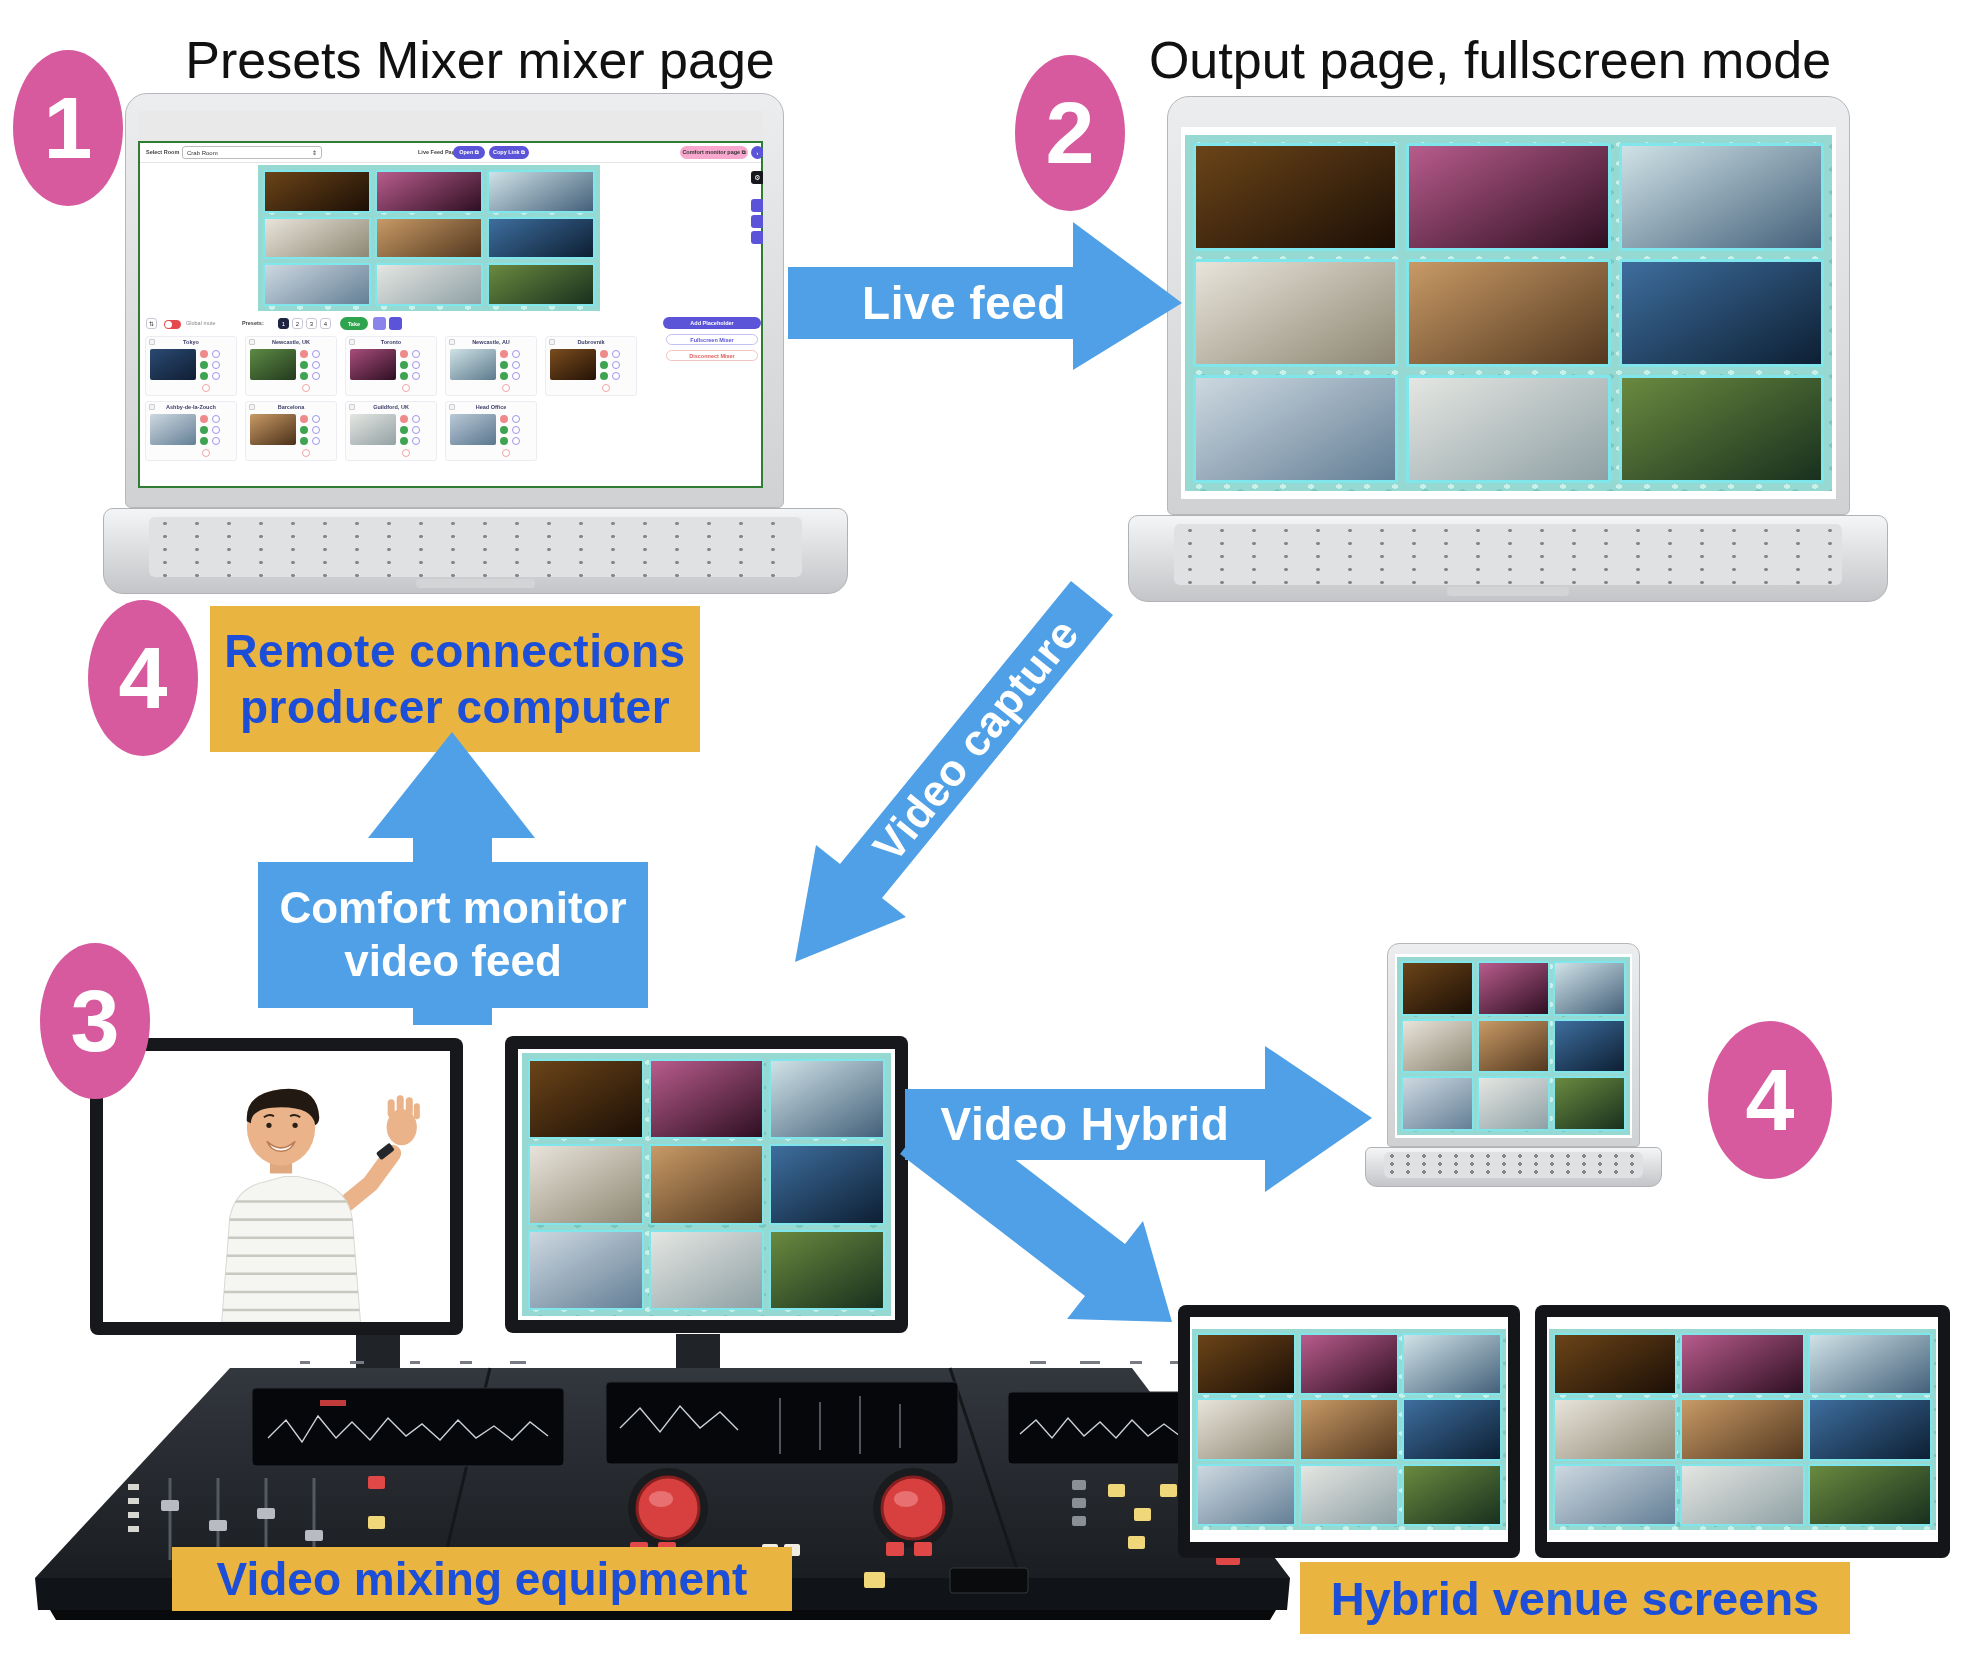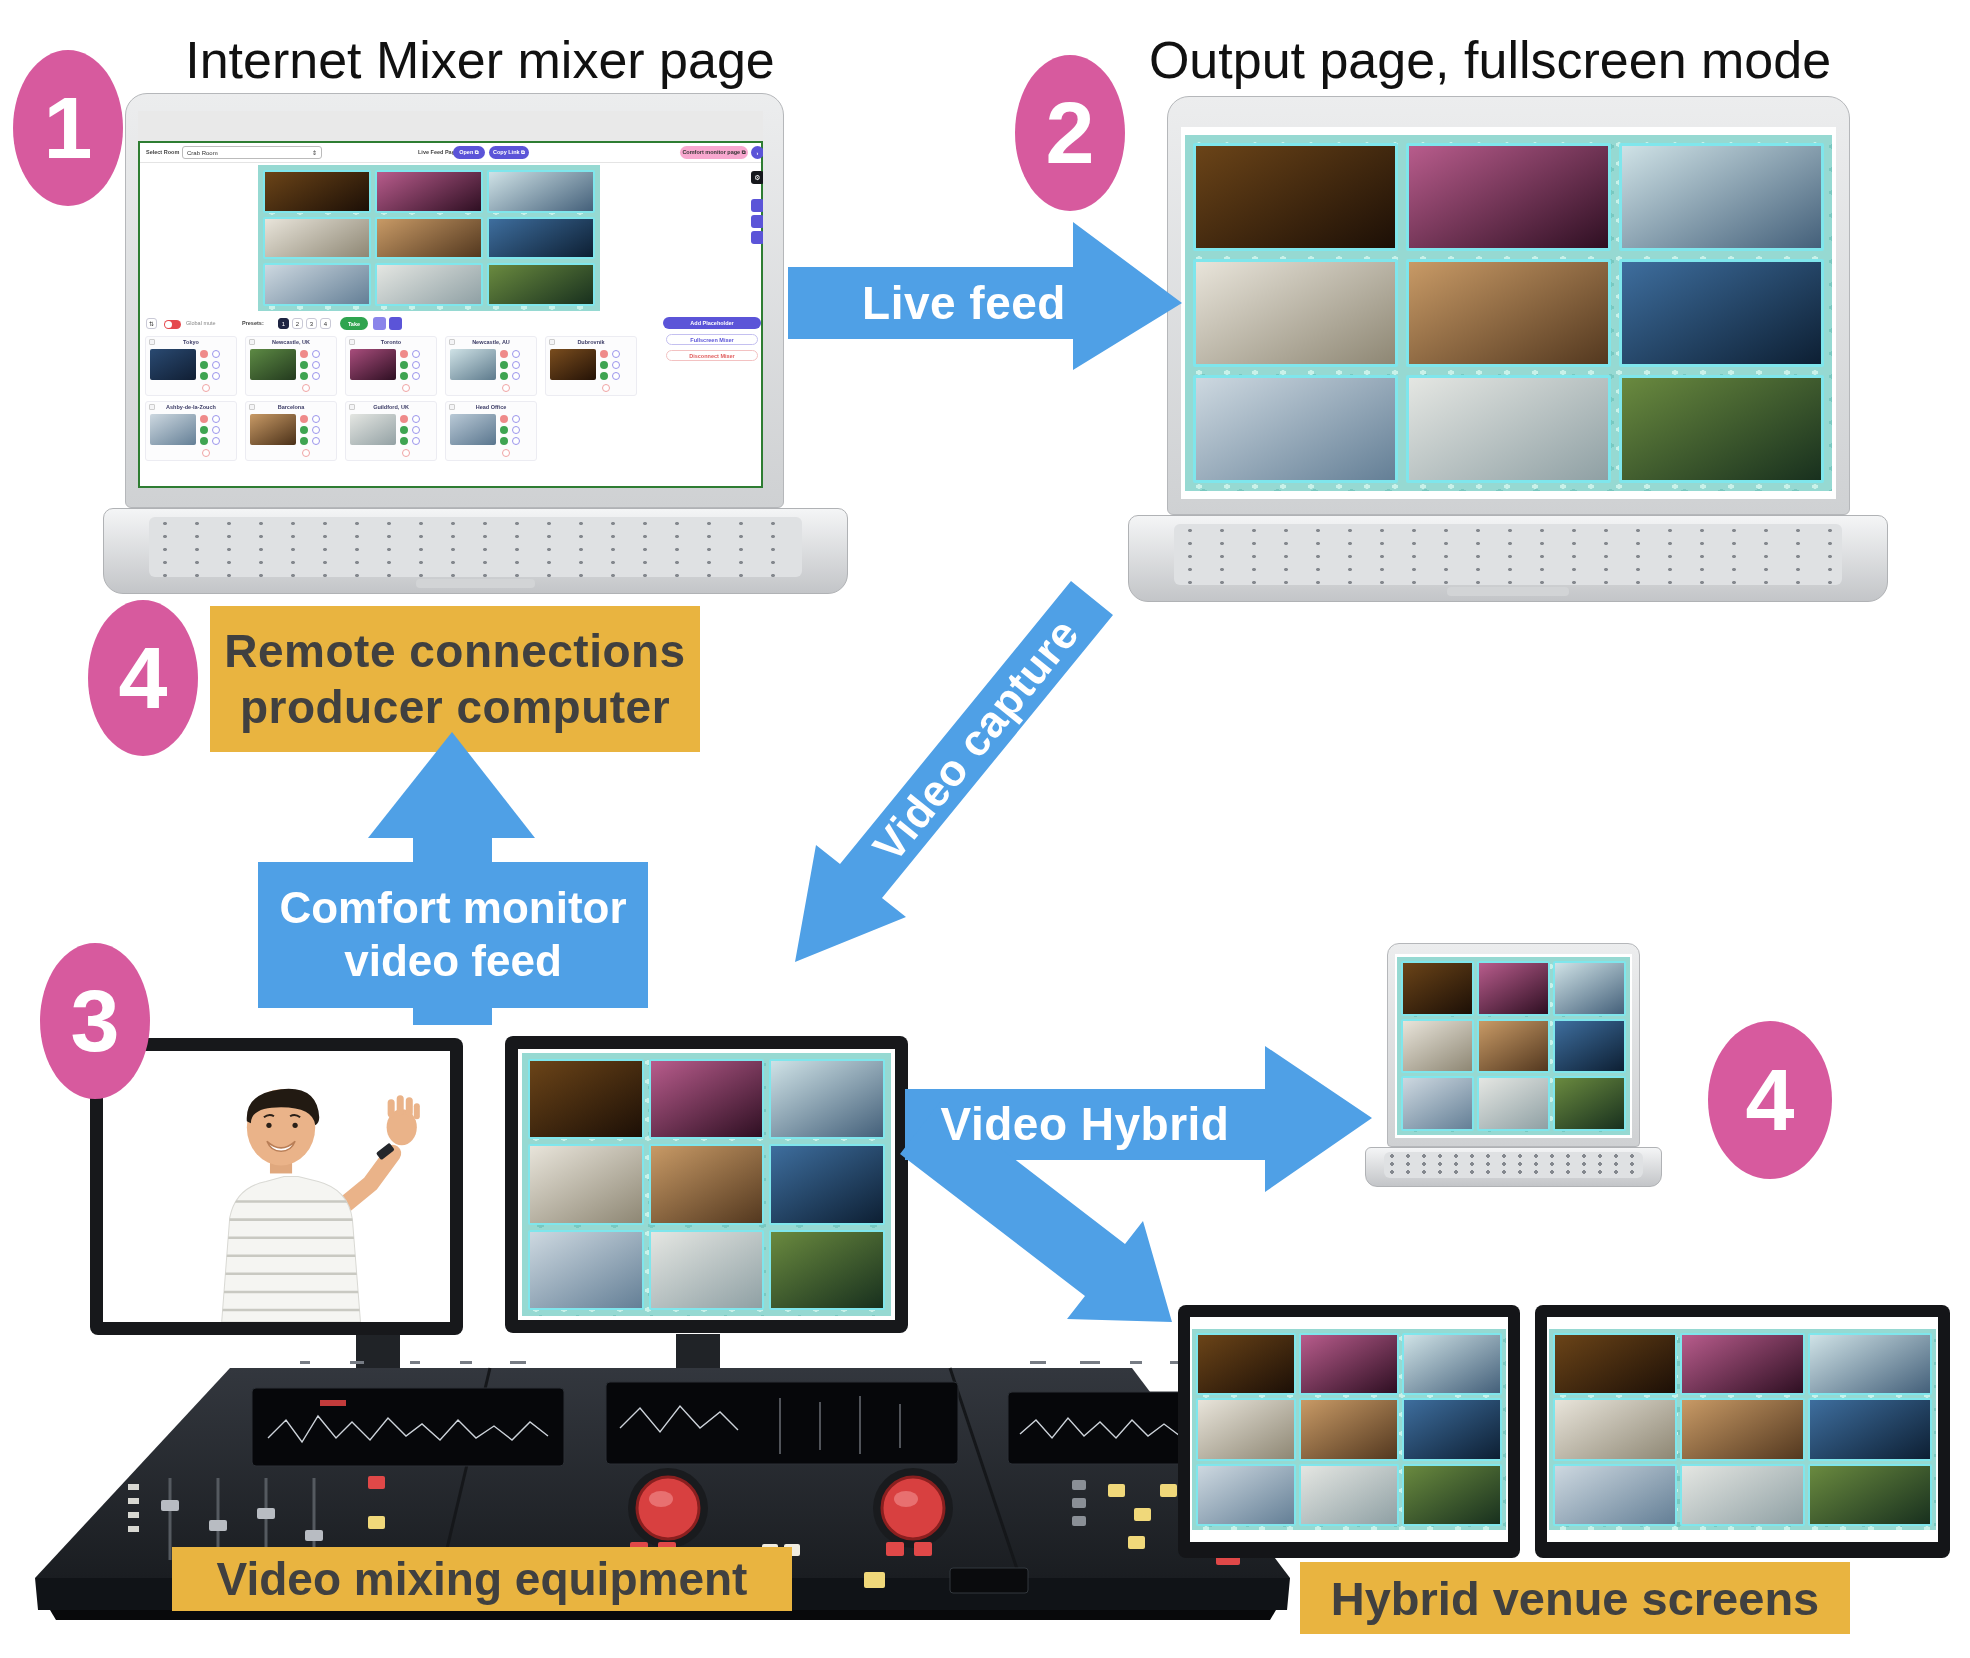--- a/index.html
+++ b/index.html
@@ -7,21 +7,21 @@
   .canvas{position:relative;width:1970px;height:1658px;background:#fff;overflow:hidden;}
 
   
   .page-title{position:absolute;font-size:52px;font-weight:500;color:#111;text-align:center;white-space:nowrap;}
 
   
   .badge{position:absolute;background:#D75A9E;border-radius:50%;color:#fff;font-weight:bold;
          font-size:88px;display:flex;align-items:center;justify-content:center;z-index:6;}
 
   
-  .ylabel{position:absolute;background:#E9B440;color:#404040;font-weight:bold;text-align:center;
+  .ylabel{position:absolute;background:#E9B440;color:#1d4ed8;font-weight:bold;text-align:center;
           display:flex;flex-direction:column;align-items:center;justify-content:center;z-index:1;}
   .ylabel div{line-height:1.22;}
 
   
   svg.arrows{position:absolute;left:0;top:0;z-index:3;pointer-events:none;}
   .arrow{fill:#4FA0E6;}
   .arrow-text{position:absolute;color:#fff;font-weight:bold;white-space:nowrap;z-index:4;}
   .comfort-box{position:absolute;left:258px;top:862px;width:390px;height:146px;background:#4FA0E6;
                color:#fff;font-weight:bold;font-size:44px;line-height:1.2;display:flex;flex-direction:column;
                align-items:center;justify-content:center;z-index:4;text-align:center;}
@@ -80,21 +80,21 @@
   .tv .inner{position:absolute;inset:12px 12px 16px 12px;background:#fff;}
 
   .console-wrap{position:absolute;left:20px;top:1358px;z-index:2;}
   .ylabel div, .arrow-text{letter-spacing:0.5px;}
 </style>
 </head>
 <body>
 
 <div class="canvas">
 
-  <div class="page-title" style="left:150px;top:30px;width:660px;">Internet Mixer mixer page</div>
+  <div class="page-title" style="left:150px;top:30px;width:660px;">Presets Mixer mixer page</div>
   <div class="page-title" style="left:1135px;top:30px;width:710px;">Output page, fullscreen mode</div>
 
   <div class="ylabel" style="left:210px;top:606px;width:490px;height:146px;font-size:46px;">
     <div>Remote connections</div>
     <div>producer computer</div>
   </div>
   <div class="ylabel" style="left:1300px;top:1562px;width:550px;height:72px;font-size:47px;z-index:5;">Hybrid venue screens</div>
   <div class="ylabel" style="left:172px;top:1547px;width:620px;height:64px;font-size:46px;z-index:5;">Video mixing equipment</div>
 
   <svg class="arrows" width="1970" height="1658" viewBox="0 0 1970 1658">

